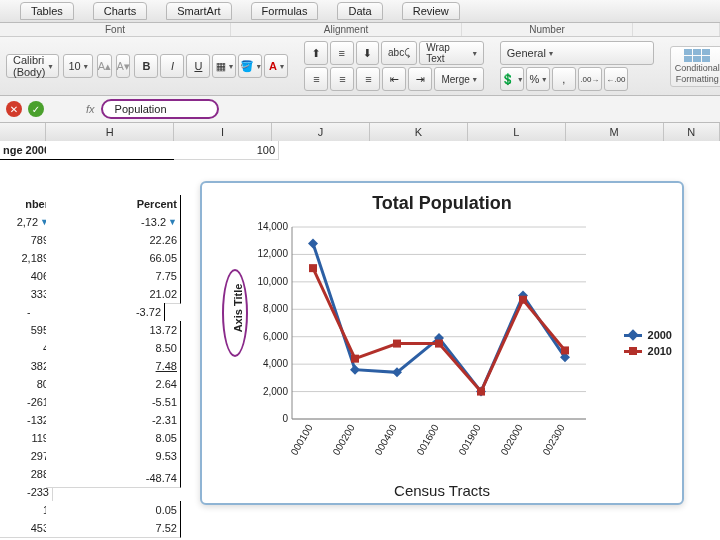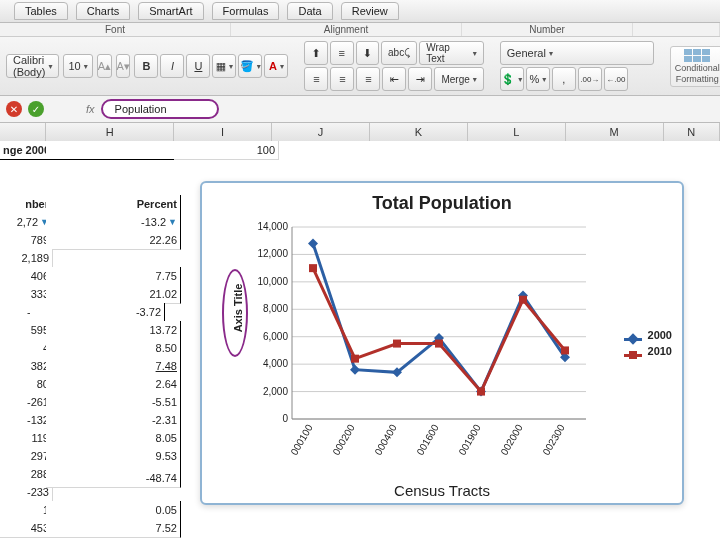--- a/index.html
+++ b/index.html
@@ -1,16 +1,16 @@
 <!DOCTYPE html>
 <html><head>
 <meta charset="utf-8">
 <style>
 html,body{margin:0;padding:0;font-family:"Helvetica Neue",Arial,sans-serif;font-size:11px;color:#222;background:#fff;width:720px;height:540px;overflow:hidden}
-.tabs{display:flex;gap:8px;padding:2px 14px;background:linear-gradient(#f8f8f8,#e4e4e4);border-bottom:1px solid #bbb;font-size:11px}
+.tabs{display:flex;gap:19px;padding:2px 20px;background:linear-gradient(#f8f8f8,#e4e4e4);border-bottom:1px solid #bbb;font-size:11px}
 .tab{padding:2px 10px;border:1px solid #b8b8b8;border-radius:4px 4px 0 0;background:linear-gradient(#fcfcfc,#e8e8e8);cursor:pointer}
 .section-labels{display:flex;background:#f2f2f2;border-bottom:1px solid #ccc;font-size:10px;color:#555}
 .section-labels>div{text-align:center;padding:1px 0;border-right:1px solid #ddd}
 .ribbon{display:flex;align-items:center;gap:4px;padding:4px 6px;background:linear-gradient(#f6f6f6,#e6e6e6);border-bottom:1px solid #bbb}
 .ribbon .sep{width:1px;height:34px;background:#c8c8c8;margin:0 4px}
 .ctrl{display:inline-flex;align-items:center;justify-content:center;height:22px;border:1px solid #b8b8b8;border-radius:3px;background:linear-gradient(#fff,#e9e9e9);font-size:11px;color:#333;cursor:pointer}
 .ctrl.square{width:22px}
 .drop::after{content:"▾";font-size:8px;margin-left:3px;color:#555}
 .font-select{width:110px;padding:0 6px;justify-content:flex-start}
 .size-select{width:40px;padding:0 4px;justify-content:flex-start}
@@ -34,21 +34,21 @@
 .cell.b{font-weight:bold}
 .cell.bb{border-bottom:1px solid #000}
 .cell.br{border-right:1px solid #000}
 .dropcell::after{content:"▼";color:#2b7fb8;font-size:9px;margin-left:2px}
 .chart{position:absolute;border:2px solid #8fb4d4;border-radius:6px;background:#fff;box-shadow:0 2px 6px rgba(0,0,0,.15)}
 .chart-title{text-align:center;font-weight:bold;font-size:18px;padding:10px 0 4px}
 .axis-title-y{position:absolute;left:6px;top:50%;transform:translateY(-50%) rotate(-90deg);transform-origin:center;font-weight:bold;font-size:11px}
 .ytitle-highlight{position:absolute;border:2px solid #8a2a8a;border-radius:50%;width:22px;height:84px}
 .axis-title-x{position:absolute;bottom:4px;left:50%;transform:translateX(-50%);font-weight:normal;font-size:15px}
 .legend{position:absolute;right:10px;top:50%;transform:translateY(-50%);font-size:11px}
-.legend-row{display:flex;align-items:flex-end;gap:6px;margin:4px 0;font-weight:bold}
+.legend-row{display:flex;align-items:center;gap:6px;margin:4px 0;font-weight:bold}
 .swatch{width:18px;height:3px;position:relative}
 .swatch::after{content:"";position:absolute;width:8px;height:8px;top:-3px;left:5px}
 svg text{font-size:10px;fill:#222;font-family:inherit}
 </style>
 <style>#sw0::after{background:#2c5fa4;transform:rotate(45deg)}#sw1{background:#b2302a}#sw1::after{background:#b2302a}</style></head>
 <body>
 
 <div class="tabs">
   <div class="tab">Tables</div>
   <div class="tab">Charts</div>
@@ -350,20 +350,21 @@
         <div class="cell b bb" style="left: 0px; top: 0px; width: 46px; height: 18px;">nge 2000-2010</div>
         <div class="cell b bb br" style="left: 46px; top: 0px; width: 128px; height: 18px;"></div>
         <div class="cell r" style="left: 174px; top: 0px; width: 98px; height: 18px;">100</div>
         <div class="cell b r bb" style="left: 0px; top: 54px; width: 46px; height: 18px;">nber</div>
         <div class="cell b r bb br" style="left: 46px; top: 54px; width: 128px; height: 18px;">Percent</div>
         <div class="cell r dropcell" style="left: 0px; top: 72px; width: 46px; height: 18px;">2,72</div>
         <div class="cell r br dropcell" style="left: 46px; top: 72px; width: 128px; height: 18px;">-13.2</div>
         <div class="cell r" style="left: 0px; top: 90px; width: 46px; height: 18px;">789</div>
         <div class="cell r br" style="left: 46px; top: 90px; width: 128px; height: 18px;">22.26</div>
         <div class="cell r" style="left: 0px; top: 108px; width: 46px; height: 18px;">2,189</div>
+        <div class="cell r br" style="left: 46px; top: 108px; width: 128px; height: 18px;">66.05</div>
         <div class="cell r" style="left: 0px; top: 126px; width: 46px; height: 18px;">406</div>
         <div class="cell r br" style="left: 46px; top: 126px; width: 128px; height: 18px;">7.75</div>
         <div class="cell r" style="left: 0px; top: 144px; width: 46px; height: 18px;">333</div>
         <div class="cell r br" style="left: 46px; top: 144px; width: 128px; height: 18px;">21.02</div>
         <div class="cell r" style="left: 0px; top: 162px; width: 46px; height: 18px;">-337</div>
         <div class="cell r br" style="left: 30px; top: 162px; width: 128px; height: 18px;">-3.72</div>
         <div class="cell r" style="left: 0px; top: 180px; width: 46px; height: 18px;">595</div>
         <div class="cell r br" style="left: 46px; top: 180px; width: 128px; height: 18px;">13.72</div>
         <div class="cell r" style="left: 0px; top: 198px; width: 46px; height: 18px;">4</div>
         <div class="cell r br" style="left: 46px; top: 198px; width: 128px; height: 18px;">8.50</div>

